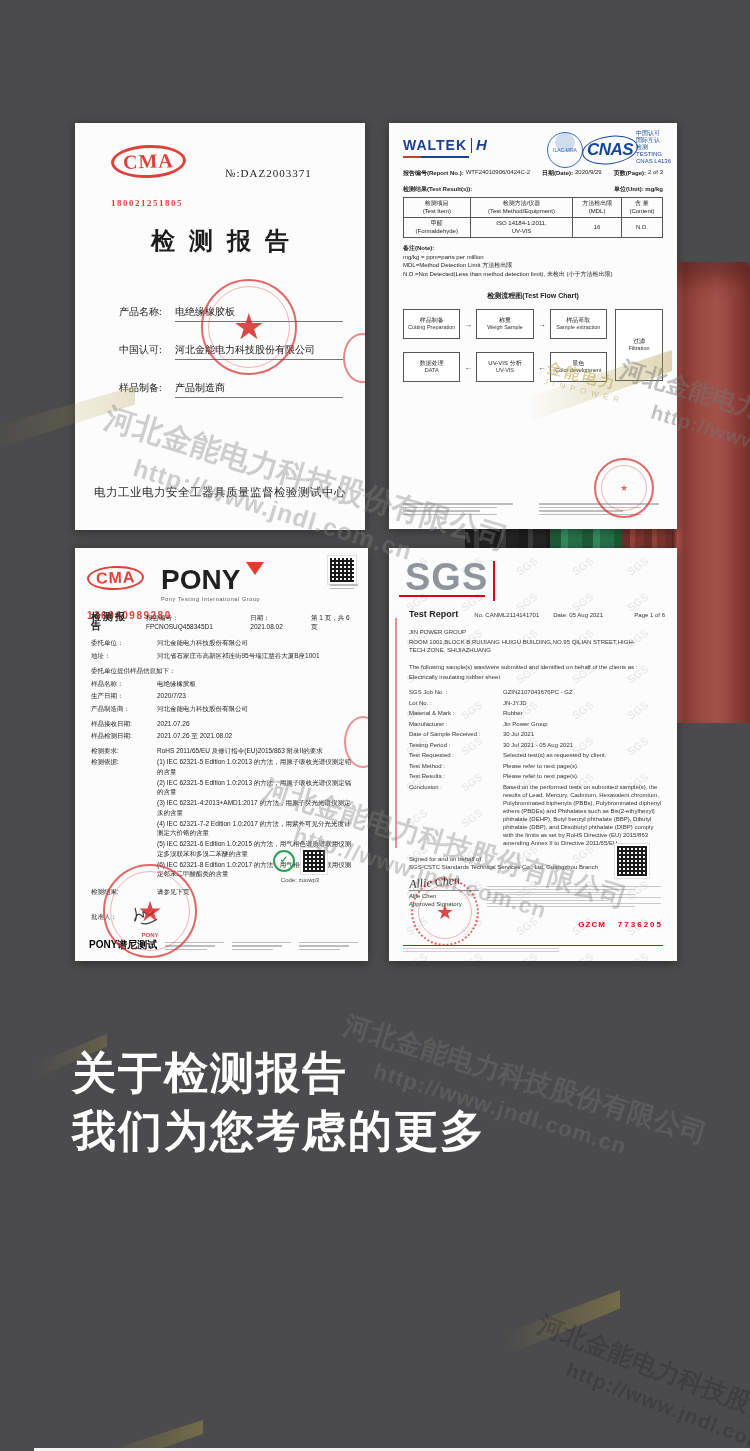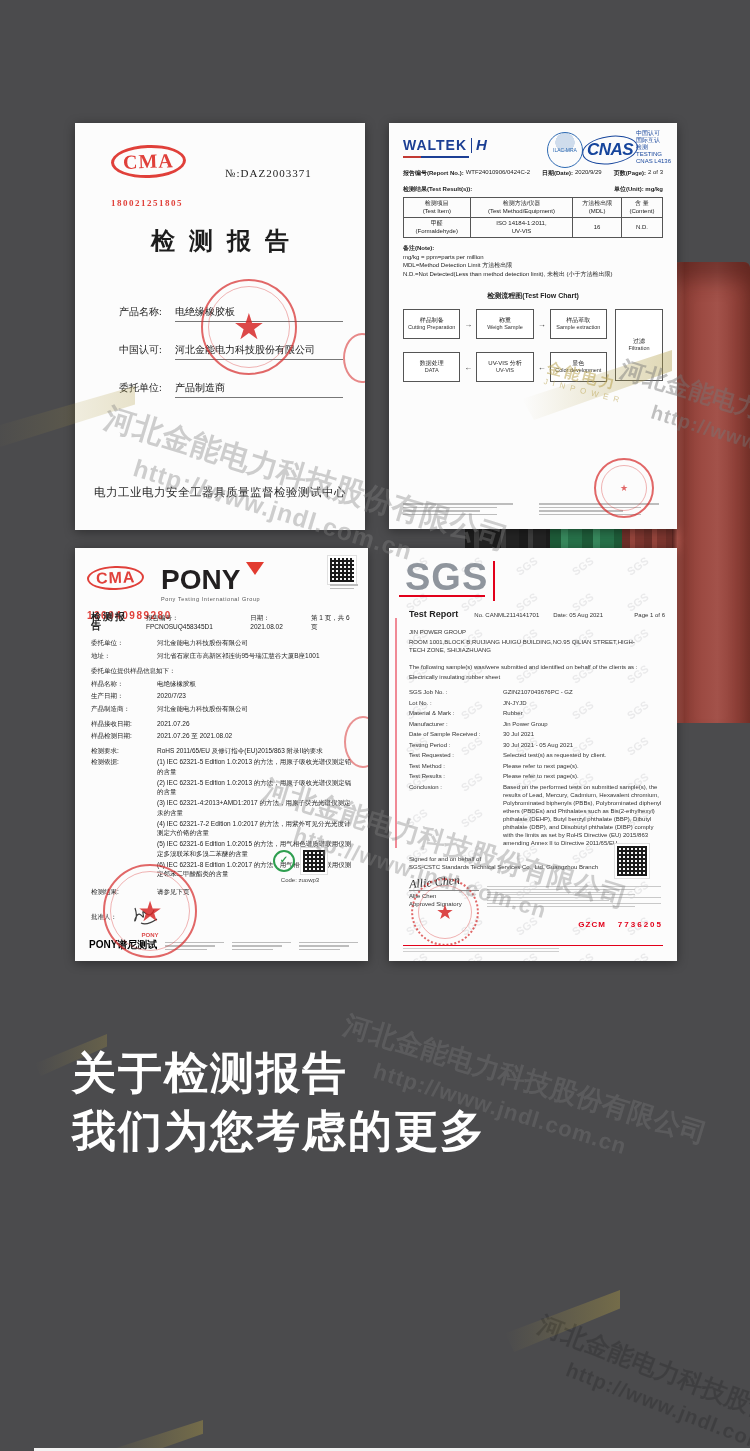--- a/index.html
+++ b/index.html
@@ -243,21 +243,21 @@
     <div class="c1-fields">
         <div class="kv-row">
           <span class="kv-l">产品名称:</span>
           <span class="kv-v">电绝缘橡胶板</span>
         </div>
         <div class="kv-row">
           <span class="kv-l">中国认可:</span>
           <span class="kv-v">河北金能电力科技股份有限公司</span>
         </div>
         <div class="kv-row">
-          <span class="kv-l">委托单位:</span>
+          <span class="kv-l">样品制备:</span>
           <span class="kv-v">产品制造商</span>
         </div>
       </div>
     <div class="stamp c1-stamp">
       <span class="star">★</span>
     </div>
     <div class="c1-edge-stamp"></div>
     <div class="c1-footer">电力工业电力安全工器具质量监督检验测试中心</div>
   </section>
 

